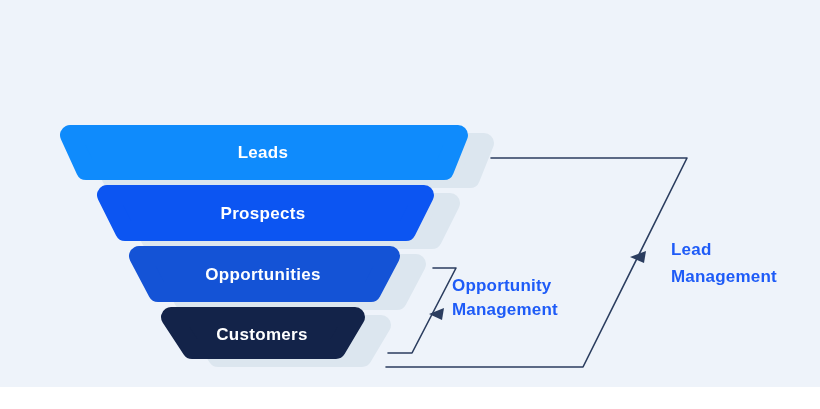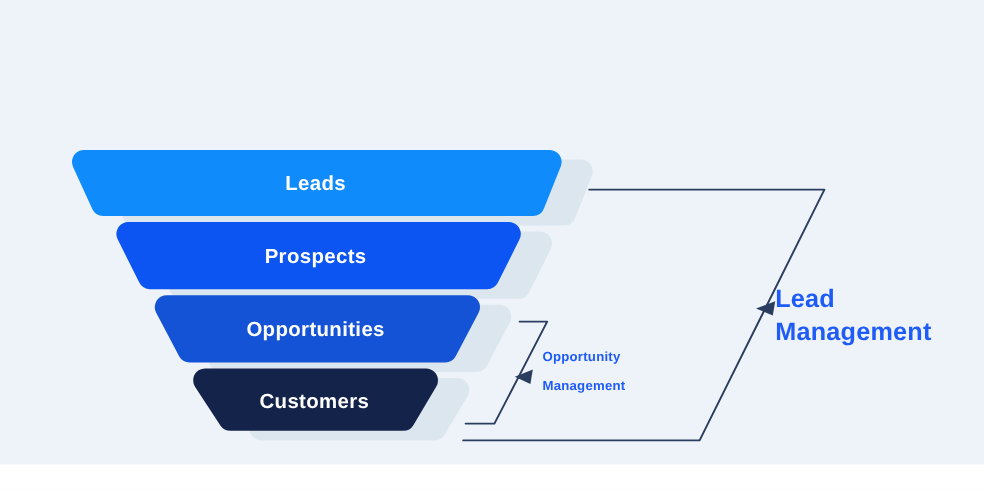--- a/index.html
+++ b/index.html
@@ -38,28 +38,28 @@
   }
   .mgmt {
     position: absolute;
     font-weight: bold;
     color: #1e5bf7;
     letter-spacing: 0.2px;
     white-space: nowrap;
   }
   .mgmt-opportunity {
     left: 452px;
-    top: 286px;
-    font-size: 11px;
+    top: 274px;
+    font-size: 17px;
     line-height: 24px;
   }
   .mgmt-lead {
-    left: 646px;
+    left: 671px;
     top: 236px;
-    font-size: 21px;
+    font-size: 17px;
     line-height: 27px;
   }
 </style>
 </head>
 <body>
 
 <div class="canvas">
 
   <svg width="820" height="409" viewBox="0 0 820 409">
 

